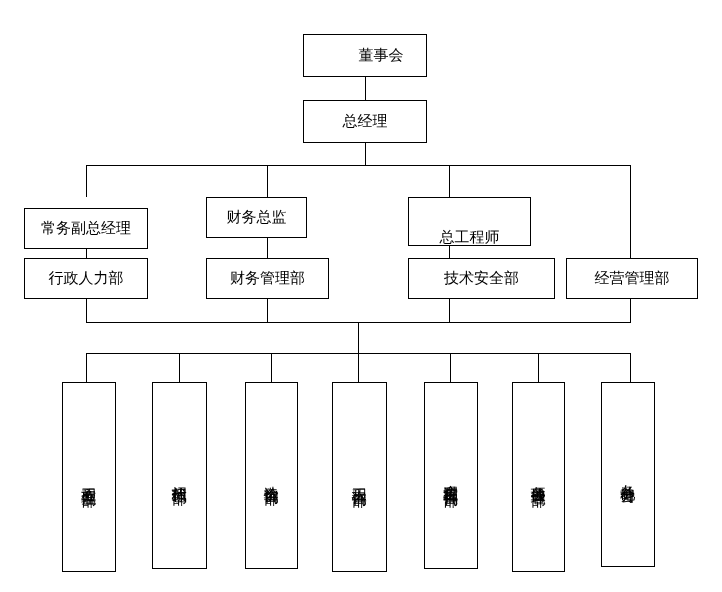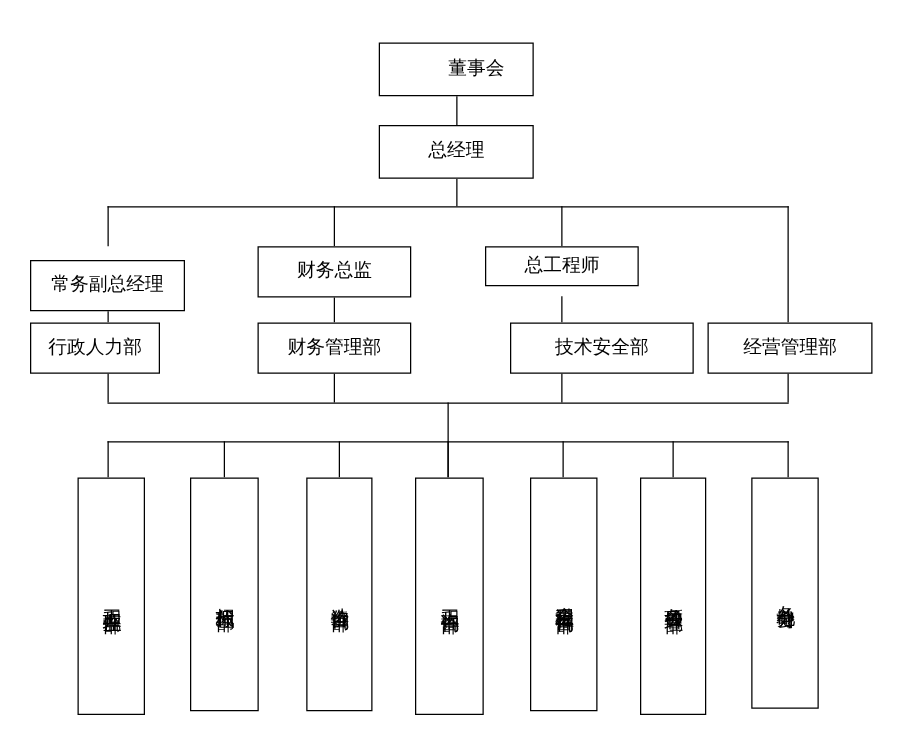--- a/index.html
+++ b/index.html
@@ -100,28 +100,28 @@
     <span>董事会</span>
   </div>
 
   <div class="node node-h" style="left:303px; top:100px; width:124px; height:43px;justify-content:center;">
     <span>总经理</span>
   </div>
 
   <div class="node node-h" style="left:24px; top:197px; width:124px; height:41px;margin-top:11px;">
     <span>常务副总经理</span>
   </div>
-  <div class="node node-h" style="left:206px; top:197px; width:123px; height:41px;">
+  <div class="node node-h" style="left:206px; top:197px; width:101px; height:41px;">
     <span>财务总监</span>
   </div>
-  <div class="node node-h" style="left:388px; top:197px; width:123px; height:32px;">
+  <div class="node node-h" style="left:408px; top:197px; width:123px; height:49px;align-items:flex-end;">
     <span>总工程师</span>
   </div>
 
-  <div class="node node-h" style="left:24px; top:258px; width:104px; height:41px;">
+  <div class="node node-h" style="left:24px; top:258px; width:124px; height:41px;">
     <span>行政人力部</span>
   </div>
   <div class="node node-h" style="left:206px; top:258px; width:123px; height:41px;align-items:center;">
     <span>财务管理部</span>
   </div>
   <div class="node node-h" style="left:408px; top:258px; width:147px; height:41px;">
     <span>技术安全部</span>
   </div>
   <div class="node node-h" style="left:566px; top:258px; width:132px; height:41px;">
     <span>经营管理部</span>

